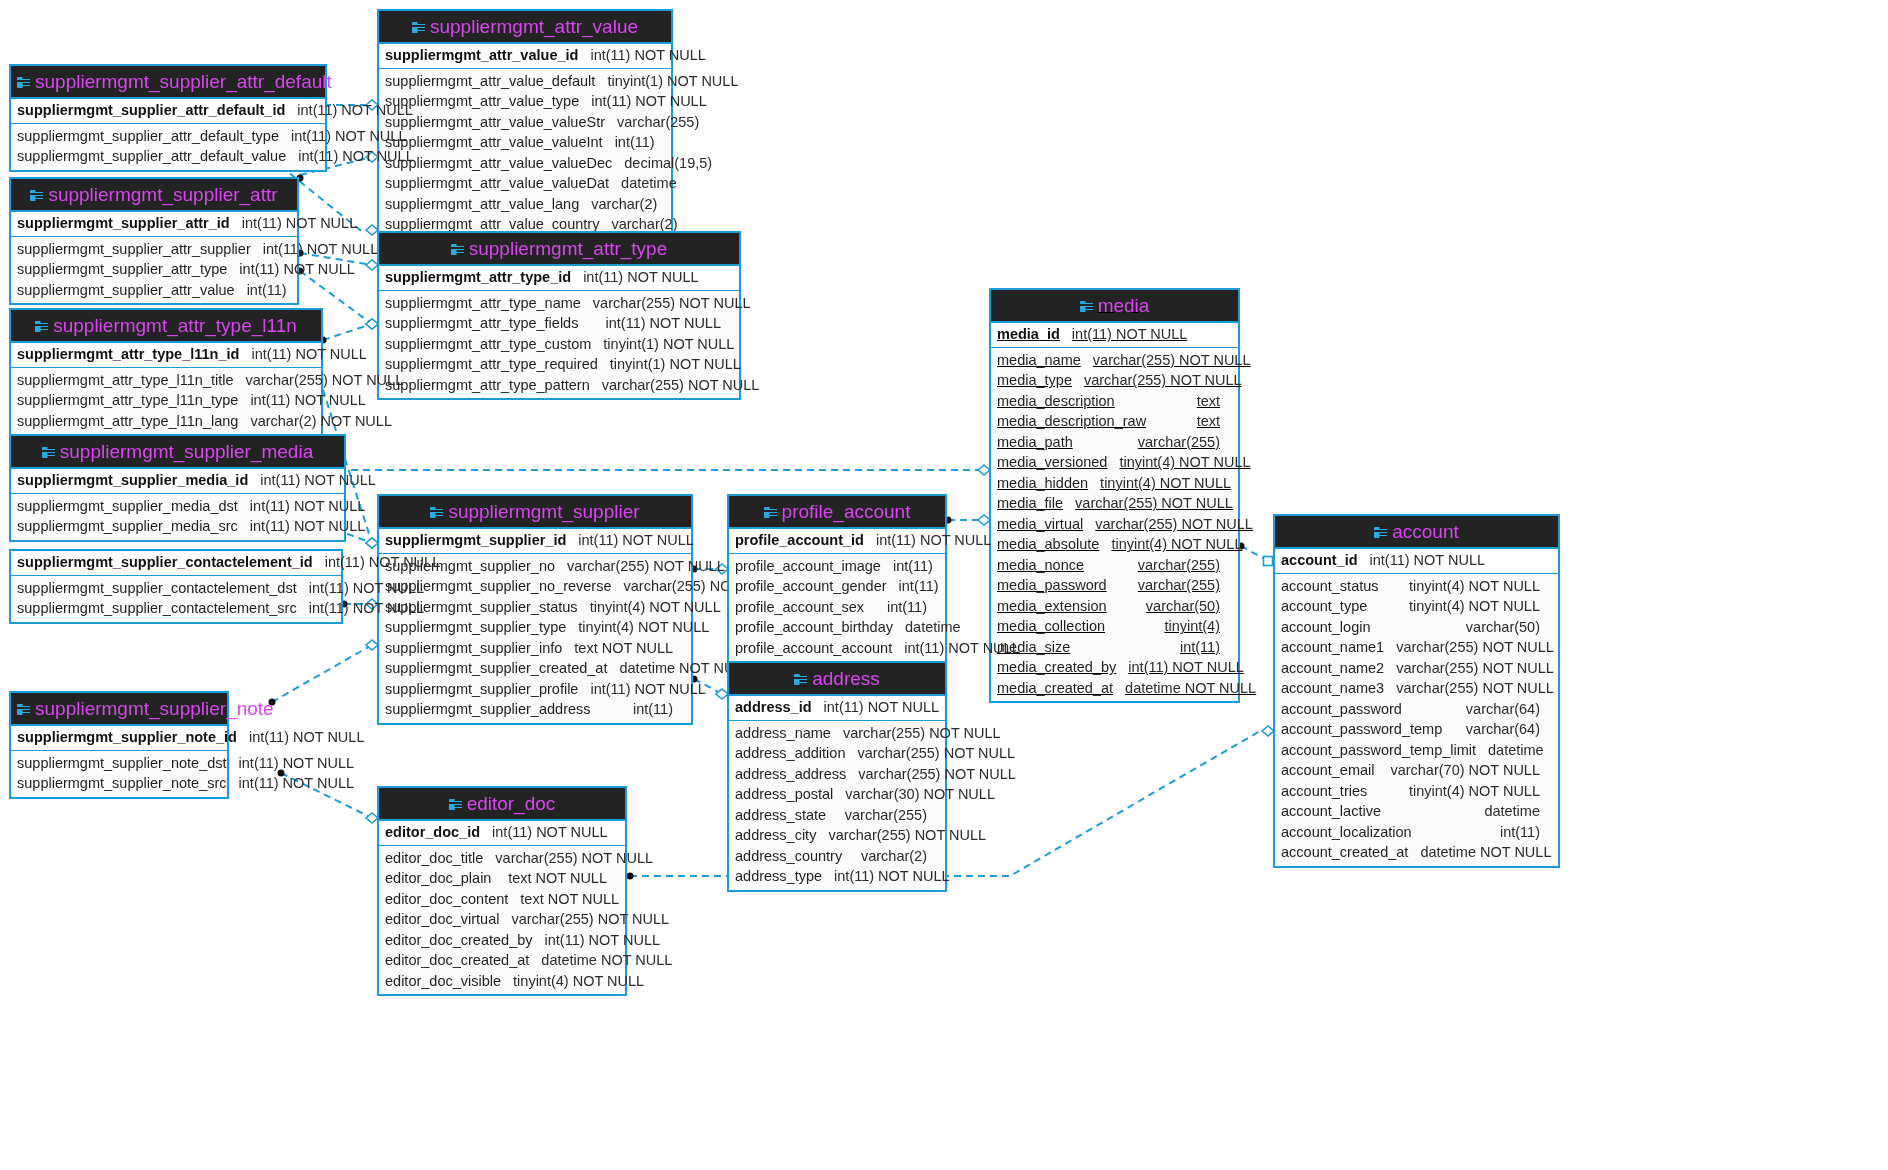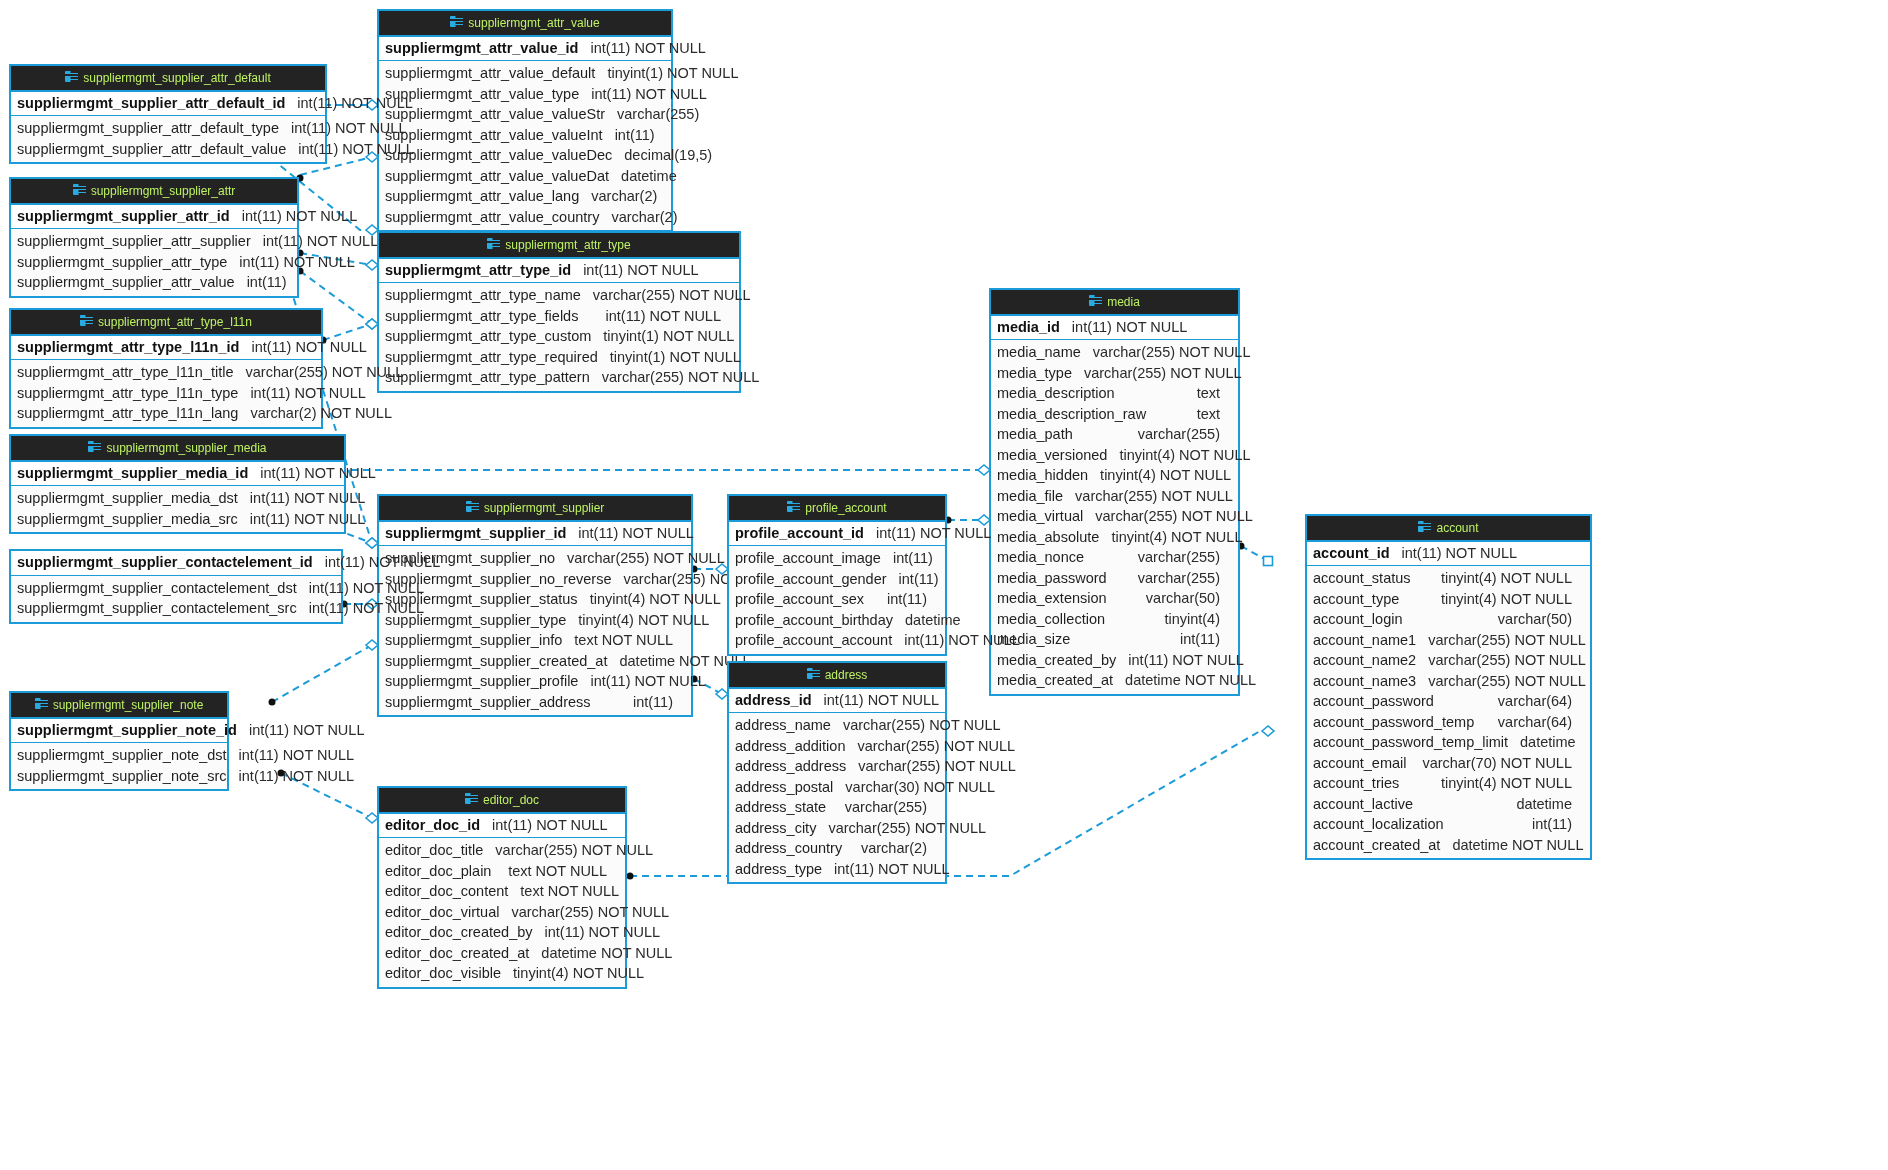--- a/index.html
+++ b/index.html
@@ -25,24 +25,24 @@
   .table-box {
     position: absolute;
     z-index: 2;
     border: 2px solid #1b9bd8;
     background: #fbfbfb;
     font-size: 14.5px;
     line-height: 1;
   }
   .tbl-header {
     background: #232323;
-    color: #bef264;
+    color: #d946ef;
     text-align: center;
     padding: 5px 6px 6px 6px;
-    font-size: 12px;
+    font-size: 19px;
     white-space: nowrap;
     border-bottom: 2px solid #1b9bd8;
   }
   .tbl-header .tname { vertical-align: middle; }
   .ico {
     display: inline-block;
     width: 13px; height: 11px;
     margin-right: 5px;
     vertical-align: -1px;
     position: relative;
@@ -299,21 +299,21 @@
           <div class="f-row">
             <span class="col-name">suppliermgmt_attr_type_l11n_type</span>
             <span class="col-type">int(11) NOT NULL</span>
           </div>
           <div class="f-row">
             <span class="col-name">suppliermgmt_attr_type_l11n_lang</span>
             <span class="col-type">varchar(2) NOT NULL</span>
           </div>
         </div>
       </div>
-      <div class="table-box" style="left: 989px; top: 288px; width: 251px;">
+      <div class="table-box" style="left: 989px; top: 288px; width: 251px; text-decoration: underline;">
         <div class="tbl-header"><span class="ico"></span><span class="tname">media</span></div>
         <div class="pk-row">
           <span class="col-name">media_id</span>
           <span class="col-type">int(11) NOT NULL</span>
         </div>
         <div class="fields">
           <div class="f-row">
             <span class="col-name">media_name</span>
             <span class="col-type">varchar(255) NOT NULL</span>
           </div>
@@ -463,21 +463,21 @@
           <div class="f-row">
             <span class="col-name">profile_account_birthday</span>
             <span class="col-type">datetime</span>
           </div>
           <div class="f-row">
             <span class="col-name">profile_account_account</span>
             <span class="col-type">int(11) NOT NULL</span>
           </div>
         </div>
       </div>
-      <div class="table-box" style="left: 1273px; top: 514px; width: 287px; margin-left: 32px;">
+      <div class="table-box" style="left: 1273px; top: 514px; width: 287px;">
         <div class="tbl-header"><span class="ico"></span><span class="tname">account</span></div>
         <div class="pk-row">
           <span class="col-name">account_id</span>
           <span class="col-type">int(11) NOT NULL</span>
         </div>
         <div class="fields">
           <div class="f-row">
             <span class="col-name">account_status</span>
             <span class="col-type">tinyint(4) NOT NULL</span>
           </div>

